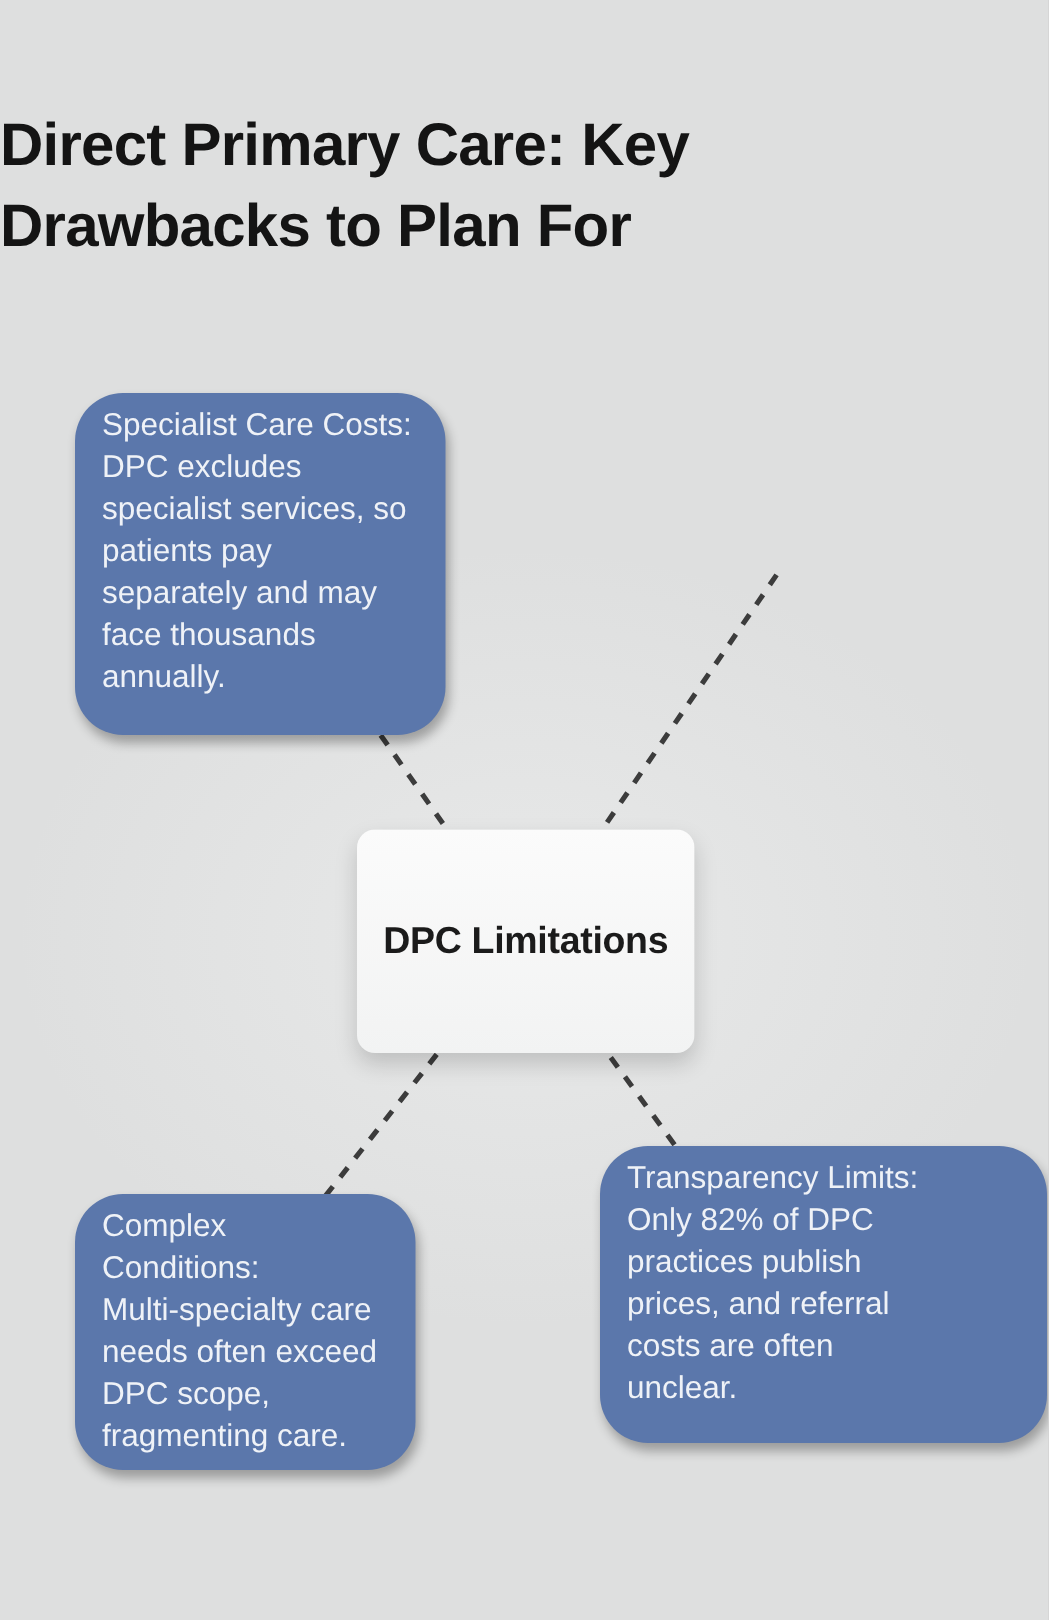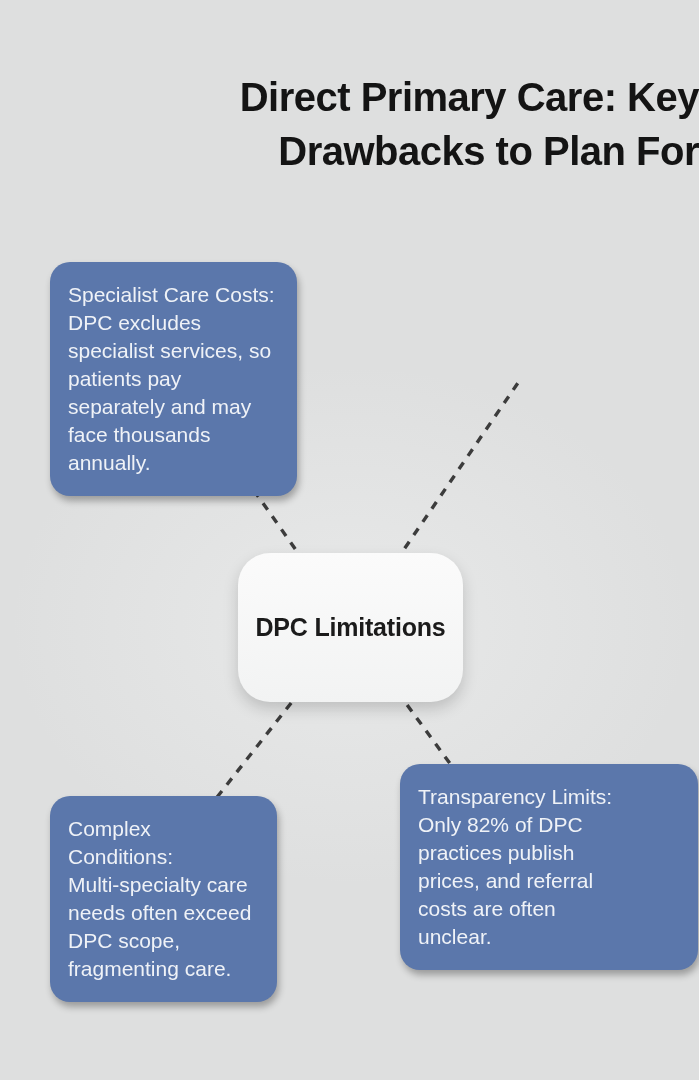--- a/index.html
+++ b/index.html
@@ -22,21 +22,21 @@
     background:
       radial-gradient(ellipse 340px 260px at 350px 625px, #e8e9e9 0%, rgba(232,233,233,0) 100%),
       var(--background);
     font-family: "Liberation Sans", sans-serif;
   }
   .title {
     position: absolute;
     top: 70px;
     left: 0;
     width: 100%;
-    text-align: right;
+    text-align: left;
     font-weight: 700;
     font-size: 40px;
     line-height: 54px;
     letter-spacing: -0.5px;
     color: var(--title-text);
     white-space: pre-line;
   }
   .connectors {
     position: absolute;
     left: 0;
@@ -45,38 +45,38 @@
   .conn {
     stroke: var(--connector);
     stroke-width: 3.4;
     stroke-dasharray: 8 8;
     fill: none;
   }
   .node {
     position: absolute;
     background: var(--node-fill);
     color: var(--node-text);
-    border-radius: 20px;
-    padding: 19px 18px;
+    border-radius: 32px;
+    padding: 8px 18px;
     font-size: 21px;
     line-height: 28px;
     box-shadow: 2px 5px 7px rgba(0,0,0,0.30);
   }
   .node p { white-space: pre-line; }
   .node-tl { left: 50px;  top: 262px; width: 247px; min-height: 228px; }
   .node-tr { left: 398px; top: 262px; width: 248px; min-height: 228px; }
   .node-bl { left: 50px;  top: 796px; width: 227px; min-height: 172px; }
   .node-br { left: 400px; top: 764px; width: 298px; min-height: 198px; }
   .center-node {
     position: absolute;
     left: 238px;
     top: 553px;
     width: 225px;
     height: 149px;
-    border-radius: 32px;
+    border-radius: 12px;
     background: linear-gradient(#fbfbfb, #f2f3f3);
     background-color: var(--center-fill);
     box-shadow: 0 7px 15px rgba(0,0,0,0.17);
     display: flex;
     align-items: center;
     justify-content: center;
   }
   .center-node span {
     font-weight: 700;
     font-size: 25px;

